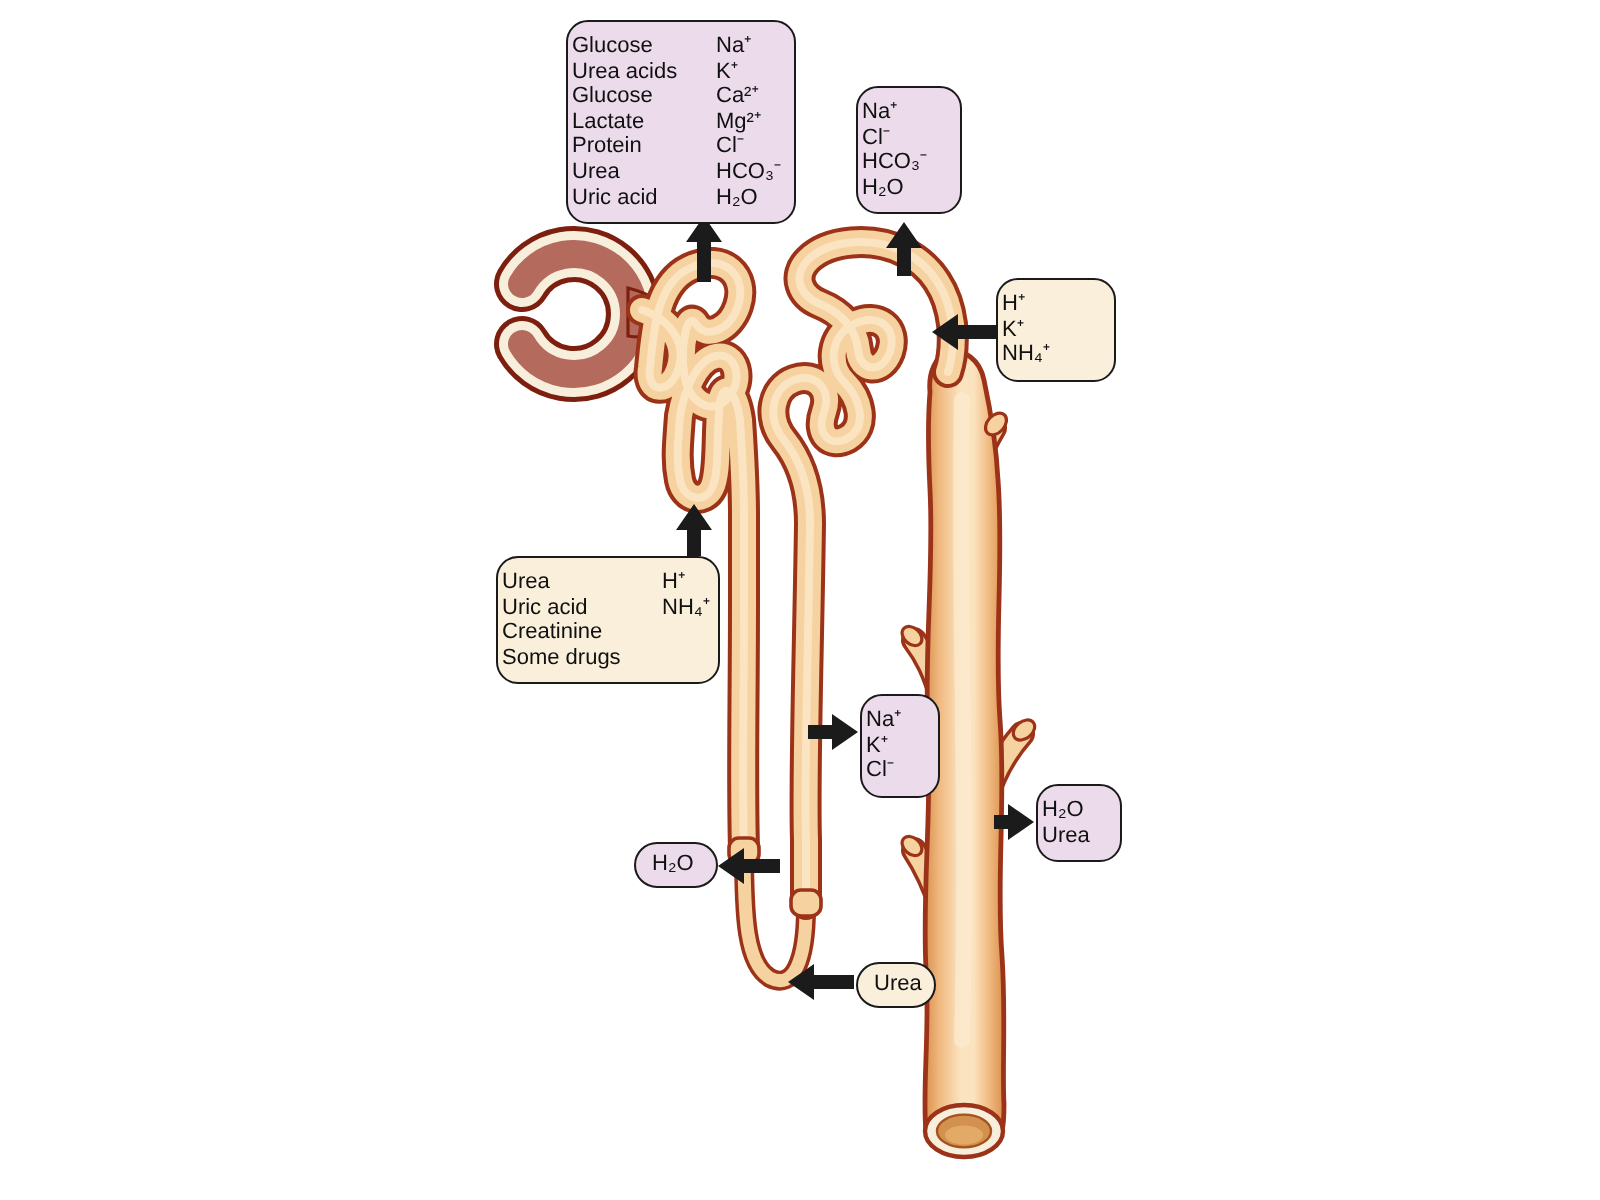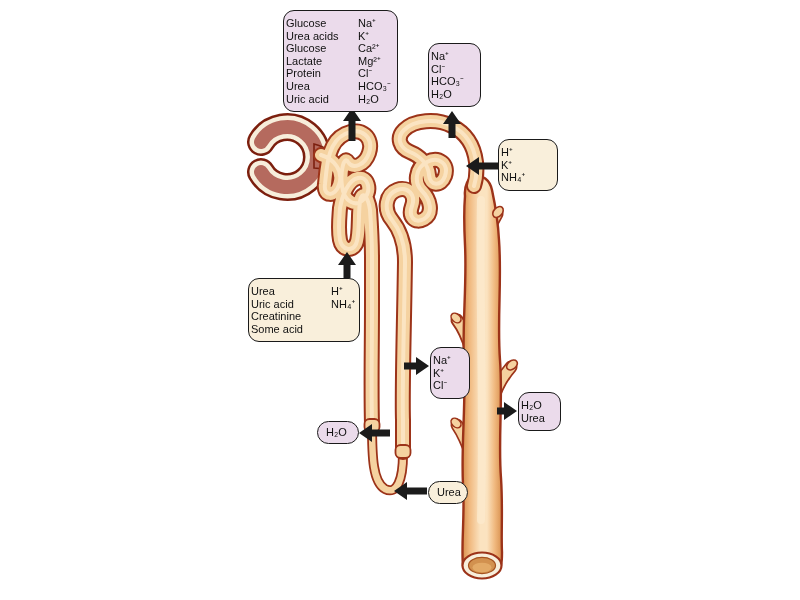--- a/index.html
+++ b/index.html
@@ -183,21 +183,21 @@
         <div>K⁺</div>
         <div>NH₄⁺</div>
       </div>
   </div>
 
   <div id="box-pct-secreted" class="box cream">
     <div class="col">
         <div>Urea</div>
         <div>Uric acid</div>
         <div>Creatinine</div>
-        <div>Some acid</div>
+        <div>Some drugs</div>
       </div>
     <div class="col grow">
         <div>H⁺</div>
         <div>NH₄⁺</div>
       </div>
   </div>
 
   <div id="box-ascending-reabsorbed" class="box lavender">
     <div class="col">
         <div>Na⁺</div>

